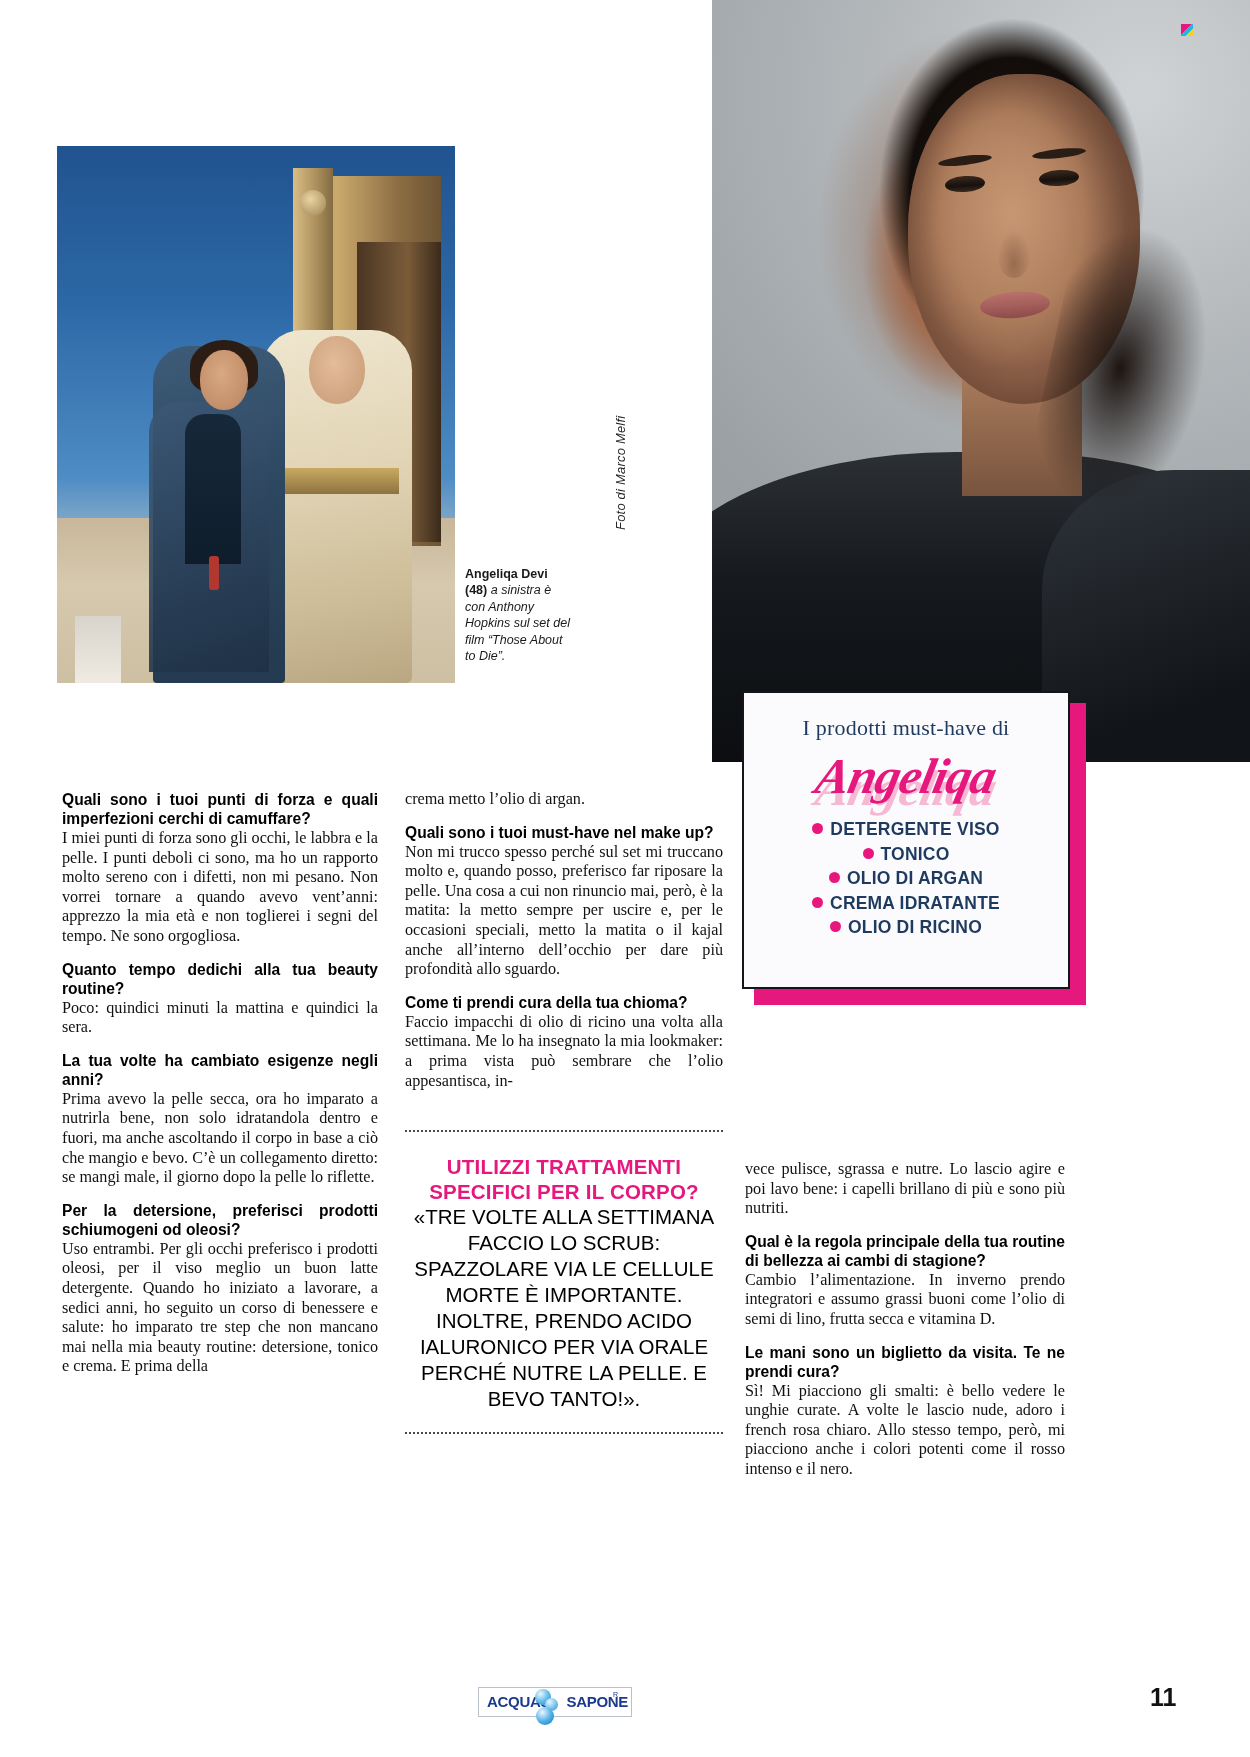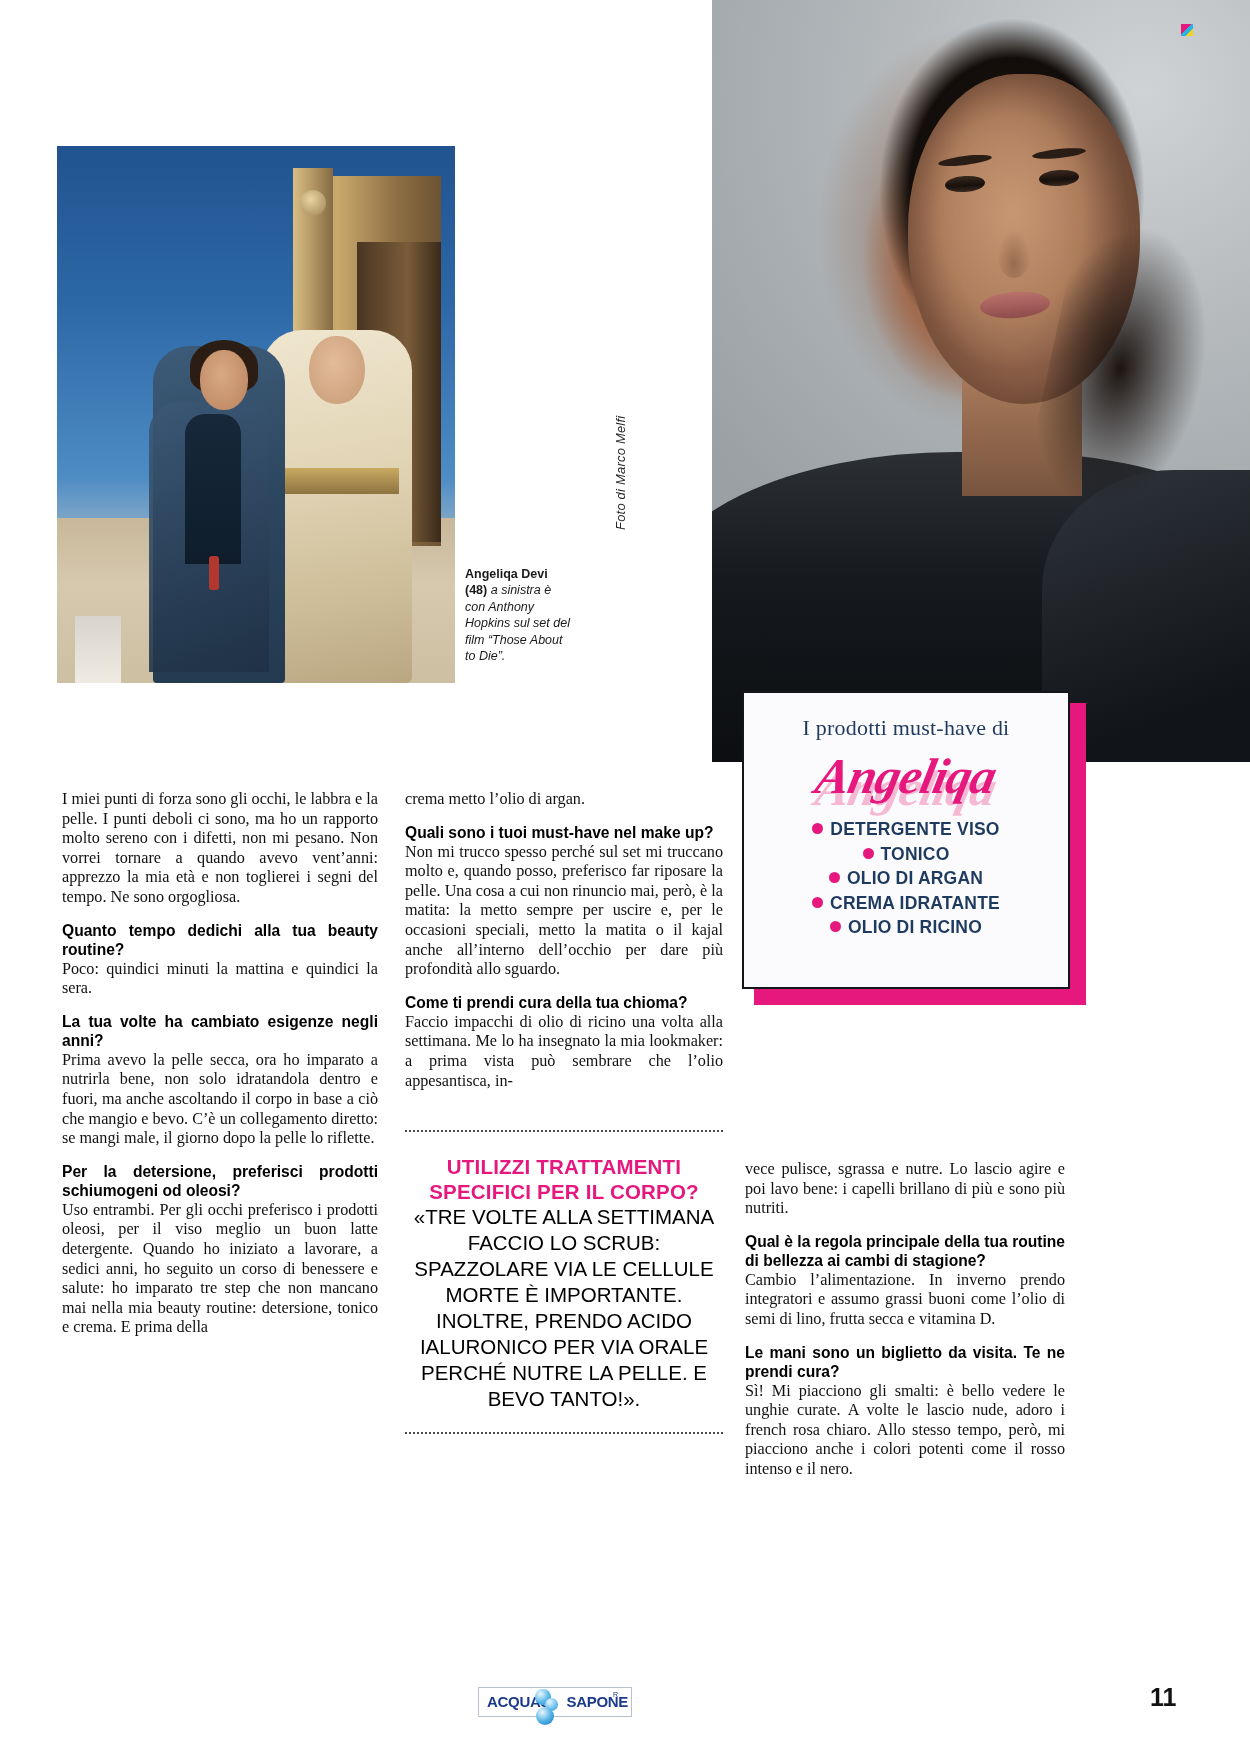--- a/index.html
+++ b/index.html
@@ -262,20 +262,21 @@
 
   <div class="caption">
     <b>Angeliqa Devi</b>
     <b>(48)</b><i> a sinistra è con Anthony Hopkins sul set del film “Those About to Die”.</i>
   </div>
 </div>
 
 <div class="corner-mark"></div>
 
 <div class="col col1">
+  <h4 class="q">Quali sono i tuoi punti di forza e quali imperfezioni cerchi di camuffare?</h4>
   <p class="a">I miei punti di forza sono gli occhi, le labbra e la pelle. I punti deboli ci sono, ma ho un rapporto molto sereno con i difetti, non mi pesano. Non vorrei tornare a quando avevo vent’anni: apprezzo la mia età e non toglierei i segni del tempo. Ne sono orgogliosa.</p>
   <h4 class="q">Quanto tempo dedichi alla tua beauty routine?</h4>
   <p class="a">Poco: quindici minuti la mattina e quindici la sera.</p>
   <h4 class="q">La tua volte ha cambiato esigenze negli anni?</h4>
   <p class="a">Prima avevo la pelle secca, ora ho imparato a nutrirla bene, non solo idratandola dentro e fuori, ma anche ascoltando il corpo in base a ciò che mangio e bevo. C’è un collegamento diretto: se mangi male, il giorno dopo la pelle lo riflette.</p>
   <h4 class="q">Per la detersione, preferisci prodotti schiumogeni od oleosi?</h4>
   <p class="a tight">Uso entrambi. Per gli occhi preferisco i prodotti oleosi, per il viso meglio un buon latte detergente. Quando ho iniziato a lavorare, a sedici anni, ho seguito un corso di benessere e salute: ho imparato tre step che non mancano mai nella mia beauty routine: detersione, tonico e crema. E prima della</p>
 </div>
 
 <div class="col col2">

